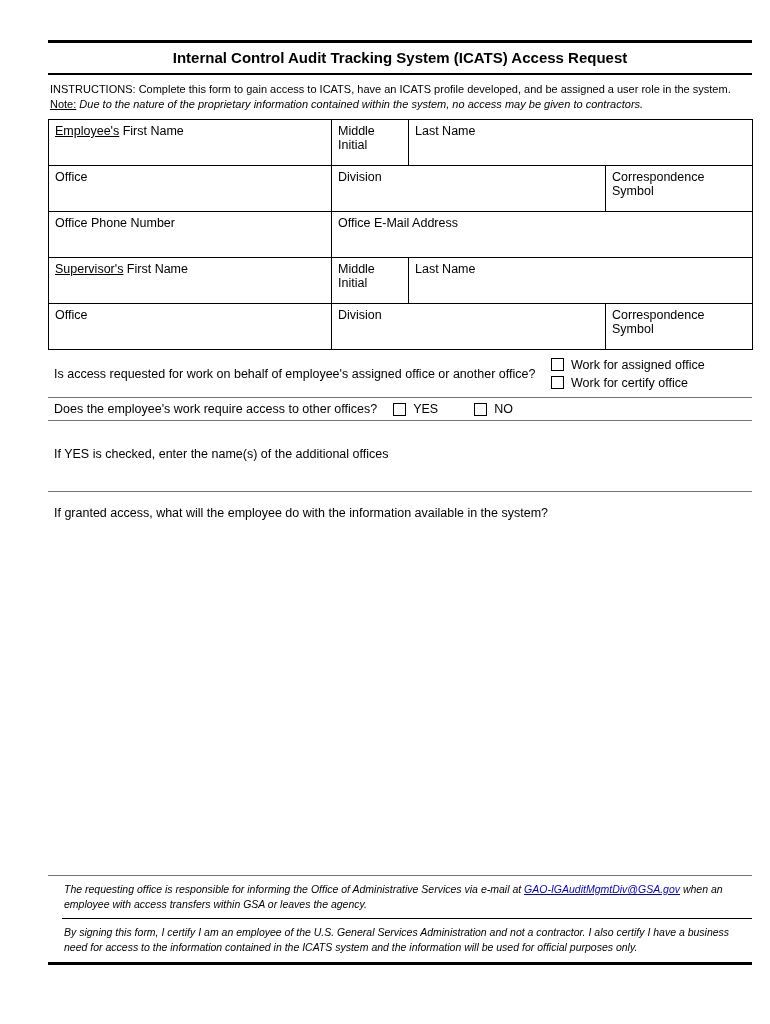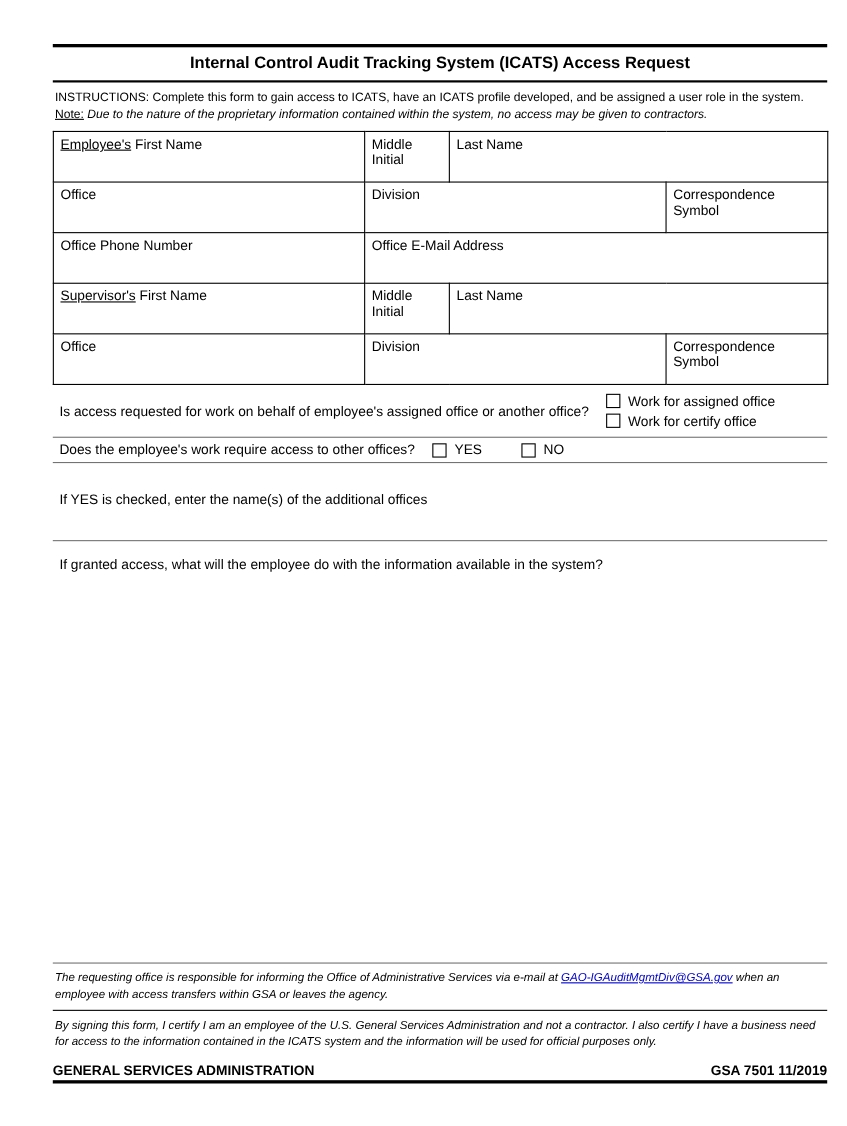--- a/index.html
+++ b/index.html
@@ -24,21 +24,21 @@
   .q1-opts { flex:0 0 165px; }
   .opt { display:flex; align-items:center; }
   .q1-opts .opt { margin:4px 0; }
   .cb { width:13px; height:13px; border:1px solid #000; margin-right:7px; flex:0 0 auto; display:inline-block; background:#fff; cursor:pointer; }
   .q2 { display:flex; align-items:center; height:23px; padding:0 6px; }
   .q2 .opt.o-yes { margin-left:16px; }
   .q2 .opt.o-no { margin-left:36px; }
   .q3 { height:50px; padding:5px 6px;margin-top:21px; }
   .q4 { height:384px; padding:14px 6px 0; }
 
-  .fnote { font-style:italic; font-size:10.5px; line-height:1.4; padding:6px 2px 7px; }
+  .fnote { font-style:italic; font-size:10.5px; line-height:1.4; padding:6px 2px 7px;margin-left:14px; }
   .fnote.b { border-bottom:1px solid #000; }
   .link { color:#0000cc; text-decoration:underline; cursor:pointer; }
 
   .sigbox { display:flex; border:1px solid #000; height:34px; margin-top:5px; font-size:12.5px; }
   .sig-left { width:532px; border-right:1px solid #000; padding:7px 6px; }
   .sig-right { flex:1; padding:7px 6px; }
 
   .bottom-bar { display:flex; justify-content:space-between; font-weight:bold; font-size:12.5px; padding:4px 0 2px; }
 </style>
 </head>
@@ -120,20 +120,16 @@
 
     <div class="qrow q4">
       <span>If granted access, what will the employee do with the information available in the system?</span>
     </div>
 
     <p class="fnote b"><span>The requesting office is responsible for informing the Office of Administrative Services via e-mail at </span><a class="link">GAO-IGAuditMgmtDiv@GSA.gov</a><span> when an employee with access transfers within GSA or leaves the agency.</span></p>
 
     <p class="fnote">By signing this form, I certify I am an employee of the U.S. General Services Administration and not a contractor. I also certify I have a business need for access to the information contained in the ICATS system and the information will be used for official purposes only.</p>
 
 
-    <div class="bottom-bar">
-      <span>GENERAL SERVICES ADMINISTRATION</span>
-      <span>GSA 7501 11/2019</span>
-    </div>
     <div class="rule-thick"></div>
 
   </div>
 </div>
 
 </body></html>

